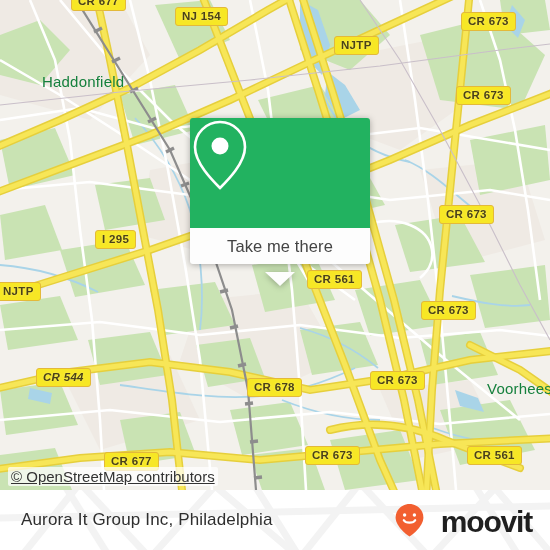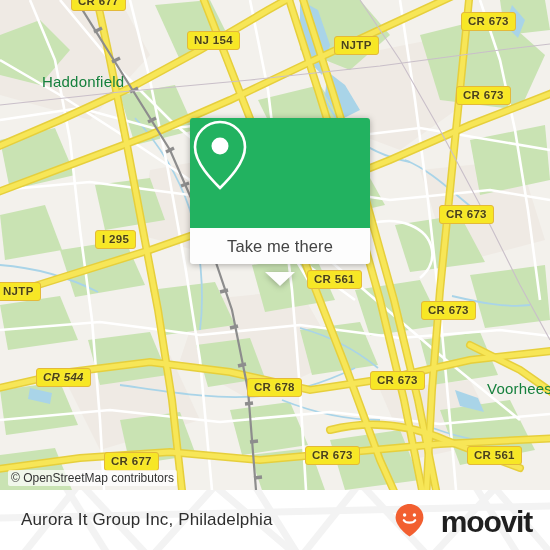--- a/index.html
+++ b/index.html
@@ -40,24 +40,25 @@
     position:absolute;
     color:#15803d;
     font-size:15px;
     white-space:nowrap;
     letter-spacing:.2px;
   }
 
   
   #osm-attr{
     position:absolute;left:8px;bottom:4px;
-    font-size:12px;color:#333;
+    font-size:15px;color:#333;
     background:rgba(255,255,255,.72);
     padding:1px 3px;border-radius:2px;
     white-space:nowrap;
+    text-decoration:underline;
   }
 
   
   #popup{
     position:absolute;left:190px;top:118px;width:180px;
     filter:drop-shadow(0 1px 3px rgba(0,0,0,.30));
   }
   #popup-green{
     height:110px;background:#22b260;
     border-radius:3px 3px 0 0;
@@ -262,21 +263,21 @@
           <path d="M0,105 L120,92 L250,80 L380,66 L500,50 L550,44"></path>
           <path d="M360,0 L400,60 L440,130 L480,205 L520,285 L550,340"></path>
         </g>
       </g>
     </svg>
 
     <div class="place" style="left:42px;top:73px;">Haddonfield</div>
     <div class="place" style="left:487px;top:380px;">Voorhees</div>
 
     <div class="shield" style="left:71px;top:-8px;">CR 677</div>
-    <div class="shield" style="left:187px;top:7px;margin-top:24px;">NJ 154</div>
+    <div class="shield" style="left:175px;top:7px;">NJ 154</div>
     <div class="shield" style="left:334px;top:36px;">NJTP</div>
     <div class="shield" style="left:461px;top:12px;">CR 673</div>
     <div class="shield" style="left:456px;top:86px;">CR 673</div>
     <div class="shield" style="left:439px;top:205px;">CR 673</div>
     <div class="shield" style="left:95px;top:230px;">I 295</div>
     <div class="shield" style="left:-4px;top:282px;">NJTP</div>
     <div class="shield" style="left:307px;top:270px;">CR 561</div>
     <div class="shield" style="left:421px;top:301px;">CR 673</div>
     <div class="shield" style="left:36px;top:368px;font-style:italic;">CR 544</div>
     <div class="shield" style="left:247px;top:378px;">CR 678</div>

